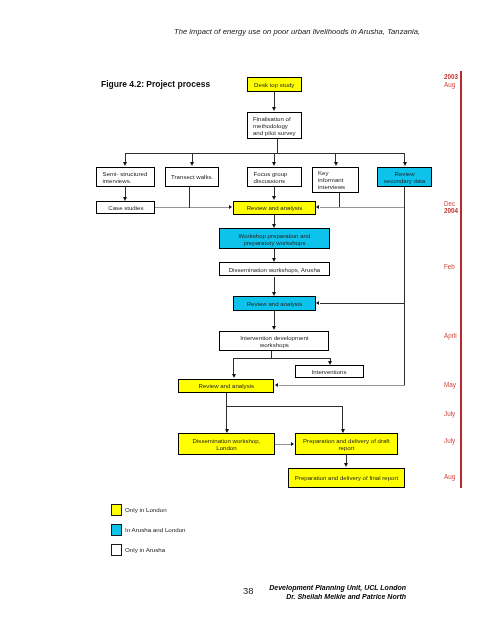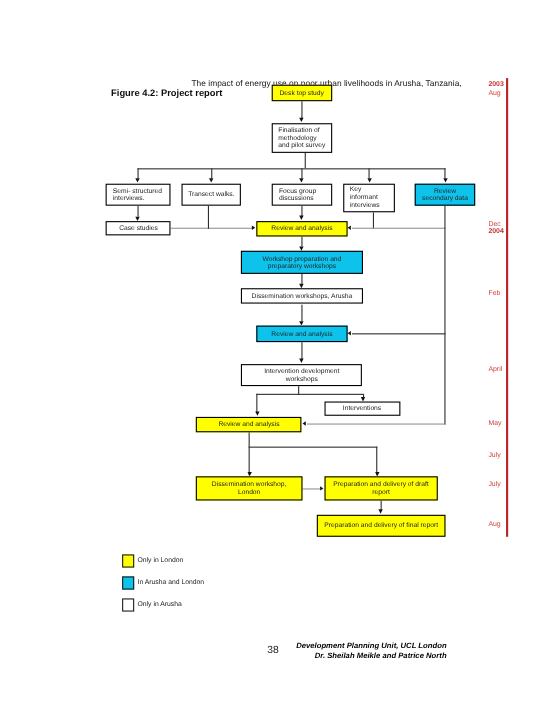--- a/index.html
+++ b/index.html
@@ -2,22 +2,22 @@
 <html><head>
 <meta charset="utf-8">
 <title>Figure 4.2: Project process</title>
 <style>
   html,body{margin:0;padding:0;background:#ffffff;}
   body{width:495px;height:640px;overflow:hidden;
        font-family:"Liberation Sans", sans-serif;
        -webkit-font-smoothing:antialiased;}
   #page{position:relative;width:495px;height:640px;background:#fff;}
 
-  .hdr{position:absolute;font-size:7.6px;color:#141414;
-       letter-spacing:0.005em;white-space:nowrap;margin-top:44px;}
+  .hdr{position:absolute;font-style:italic;font-size:7.6px;color:#141414;
+       letter-spacing:0.005em;white-space:nowrap;}
 
   .figtitle{position:absolute;font-weight:bold;font-size:8.5px;color:#0d0d0d;white-space:nowrap;}
 
   .box{position:absolute;box-sizing:border-box;border:1px solid #000;
        display:flex;align-items:center;justify-content:center;
        text-align:center;font-size:6.1px;color:#242424;line-height:1.12;
        background:#fff;}
   .box > span{display:block;position:relative;top:0.9px;}
   .box.y{background:#ffff00;border-color:#000;}
   .box.c{background:#0dc3ec;border-color:#000;}
@@ -42,21 +42,21 @@
   .ftxt{position:absolute;font-style:italic;font-weight:bold;font-size:7px;color:#000;
         white-space:nowrap;text-align:right;}
 </style>
 </head>
 <body>
 
 <div id="page">
 
   <div class="hdr" style="left:174px;top:26.5px;">The impact of energy use on poor urban livelihoods in Arusha, Tanzania,</div>
 
-  <div class="figtitle" style="left:101px;top:79px;">Figure 4.2: Project report</div>
+  <div class="figtitle" style="left:101px;top:79px;">Figure 4.2: Project process</div>
 
   <div class="vline" style="left:274px;top:91.5px;height:16.5px;"></div>
   <div class="arr down" style="left:272.4px;top:107.4px;"></div>
 
   <div class="vline" style="left:276.6px;top:139px;height:14.2px;"></div>
 
   <div class="hline" style="left:125px;top:152.6px;width:280px;"></div>
 
   <div class="vline" style="left:125px;top:152.6px;height:9.4px;"></div>
   <div class="arr down" style="left:123.4px;top:162.0px;"></div>

